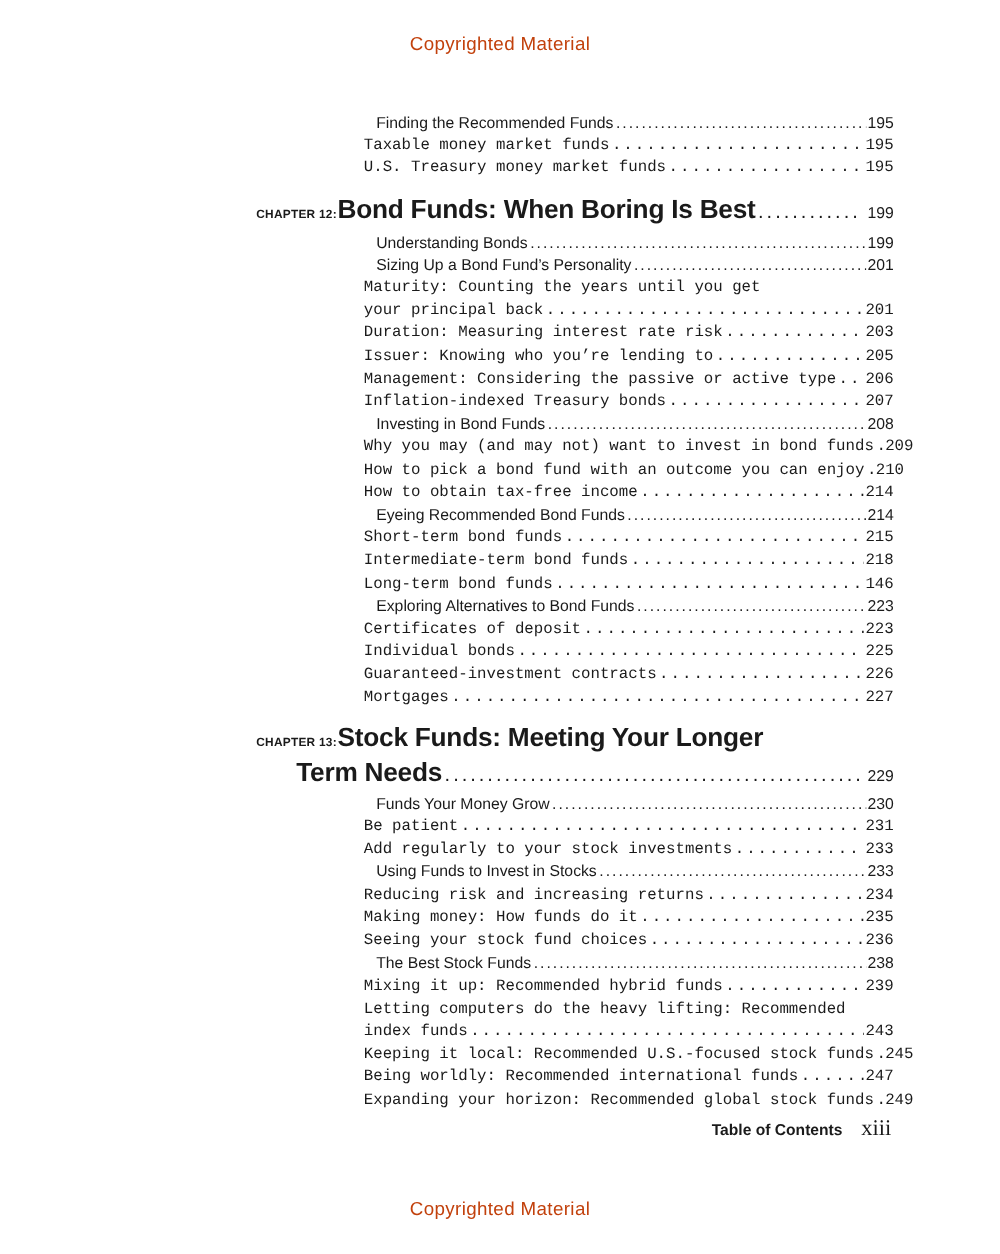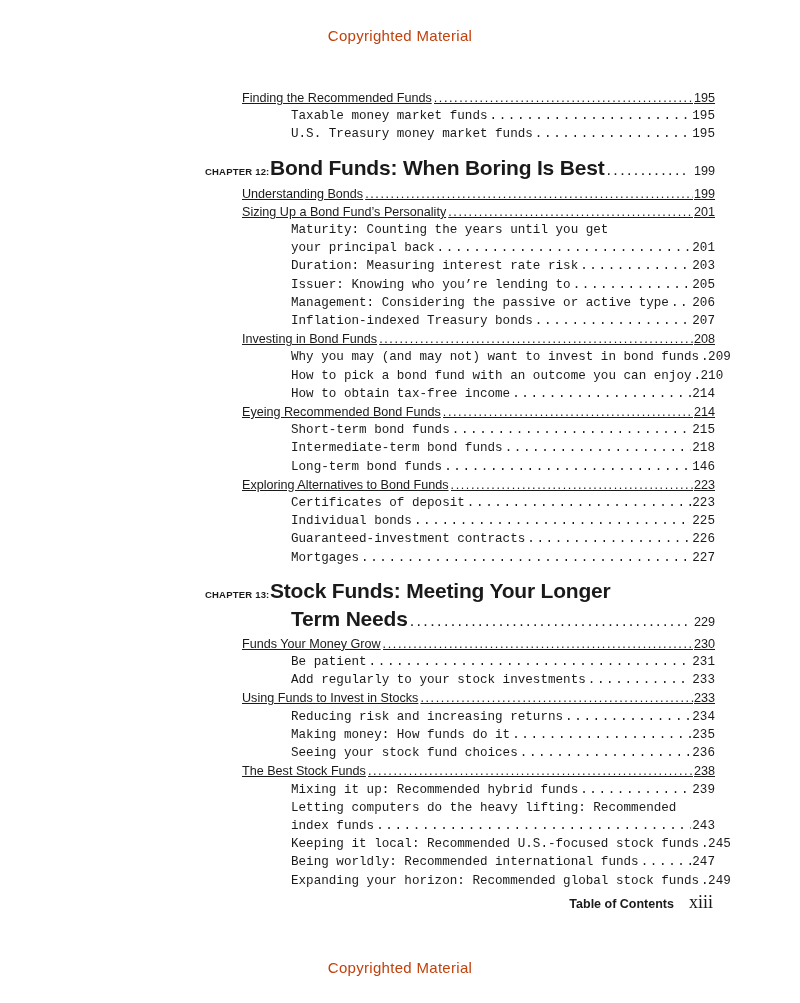--- a/index.html
+++ b/index.html
@@ -27,21 +27,21 @@
     width: 510px;
   }
   .toc-section.has-chapter { margin-top: 13px; }
 
   .entry {
     display: flex;
     align-items: baseline;
     font-size: 12.6px;
     line-height: 18.2px;
   }
-  .entry.level-1 { margin-left: 37px; text-decoration: underline; }
+  .entry.level-1 { margin-left: 96px; }
   .entry.level-2 { margin-left: 86px; font-family: Liberation Mono, monospace; }
   .entry-text { white-space: nowrap; }
   .dots {
     flex: 1 1 auto;
     overflow: hidden;
     white-space: nowrap;
     min-width: 6px;
     margin: 0 1px 0 2px;
   }
   .dots::after {
@@ -56,21 +56,21 @@
     line-height: 22px;
     margin-bottom: 2px;
   }
   .chapter-label {
     flex: 0 0 65px;
     width: 65px;
     font-size: 9.5px;
     font-weight: bold;
     letter-spacing: 0.2px;
   }
-  .chapter-row.chapter-cont { margin-left: 86px; }
+  .chapter-row.chapter-cont { margin-left: 32px; }
   .chapter-title {
     font-size: 21px;
     font-weight: bold;
     white-space: nowrap;
     letter-spacing: -0.2px;
   }
   .chapter-dots::after { letter-spacing: 2.4px; }
   .chapter-page { margin-left: 4px; font-size: 12.6px; }
 
   .footer {

